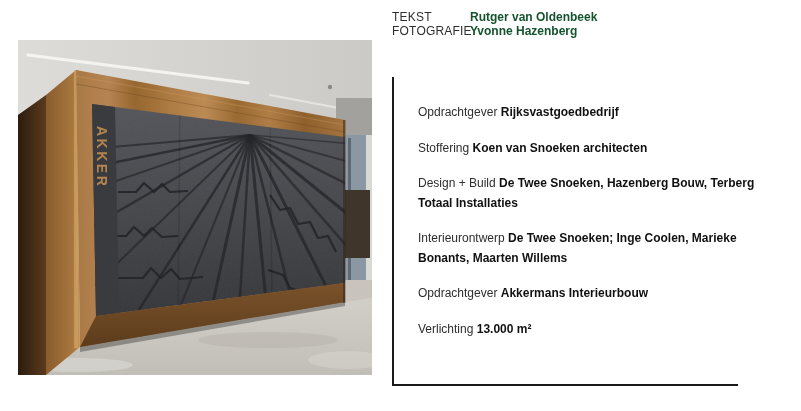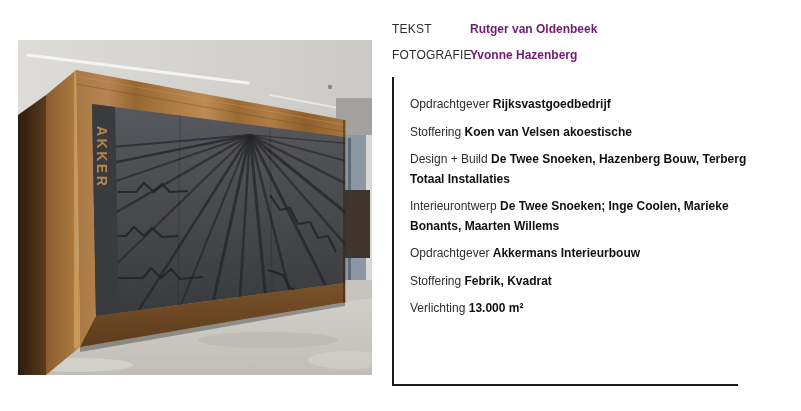--- a/index.html
+++ b/index.html
@@ -6,29 +6,29 @@
   .page{
     position:relative;width:801px;height:411px;background:#ffffff;overflow:hidden;
     font-family:"Liberation Sans",sans-serif;color:#1a1a1a;
   }
   
   .photo{position:absolute;left:18px;top:40px;width:354px;height:335px;overflow:hidden;background:#d8d7d4;}
   .photo svg{display:block;}
   
   .byline{position:absolute;left:392px;top:10px;font-size:12px;line-height:14px;}
   .byline-row{white-space:nowrap;}
-  .byline-label{display:inline-block;width:78px;color:#2e2e2e;font-weight:400;letter-spacing:.2px;margin-top:12px;}
-  .byline-value{font-weight:700;color:#701a75;}
+  .byline-label{display:inline-block;width:78px;color:#2e2e2e;font-weight:400;letter-spacing:.2px;}
+  .byline-value{font-weight:700;color:#14532d;}
   
   .credits{
     position:absolute;left:392px;top:77px;width:398px;height:308px;
     border-left:2px solid #1a1a1a;box-sizing:border-box;
     padding:10px 0 0 8px;font-size:12px;line-height:19.5px;
   }
-  .credits p{margin:8px;color:#2e2e2e;}
+  .credits p{margin:16px;color:#2e2e2e;}
   .credits b{color:#111111;font-weight:700;}
   .credits-bottomline{position:absolute;left:392px;top:384px;width:346px;height:2px;background:#1a1a1a;}
 </style>
 </head>
 <body>
 
 <div class="page">
 
   <div class="photo">
     <svg width="354" height="335" viewBox="0 0 354 335" xmlns="http://www.w3.org/2000/svg">
@@ -163,22 +163,21 @@
     <div class="byline-row">
       <span class="byline-label">TEKST</span><span class="byline-value">Rutger van Oldenbeek</span>
     </div>
     <div class="byline-row">
       <span class="byline-label">FOTOGRAFIE</span><span class="byline-value">Yvonne Hazenberg</span>
     </div>
   </div>
 
   <div class="credits">
     <p><span>Opdrachtgever</span> <b>Rijksvastgoedbedrijf</b></p>
-    <p><span>Stoffering</span> <b>Koen van Velsen akoestische</b></p>
+    <p><span>Stoffering</span> <b>Koen van Snoeken architecten</b></p>
     <p><span>Design + Build</span> <b>De Twee Snoeken, Hazenberg Bouw, Terberg Totaal Installaties</b></p>
     <p><span>Interieurontwerp</span> <b>De Twee Snoeken; Inge Coolen, Marieke Bonants, Maarten Willems</b></p>
     <p><span>Opdrachtgever</span> <b>Akkermans Interieurbouw</b></p>
-    <p><span>Stoffering</span> <b>Febrik, Kvadrat</b></p>
     <p><span>Verlichting</span> <b>13.000 m²</b></p>
   </div>
   <div class="credits-bottomline"></div>
 
 </div>
 
 </body></html>

